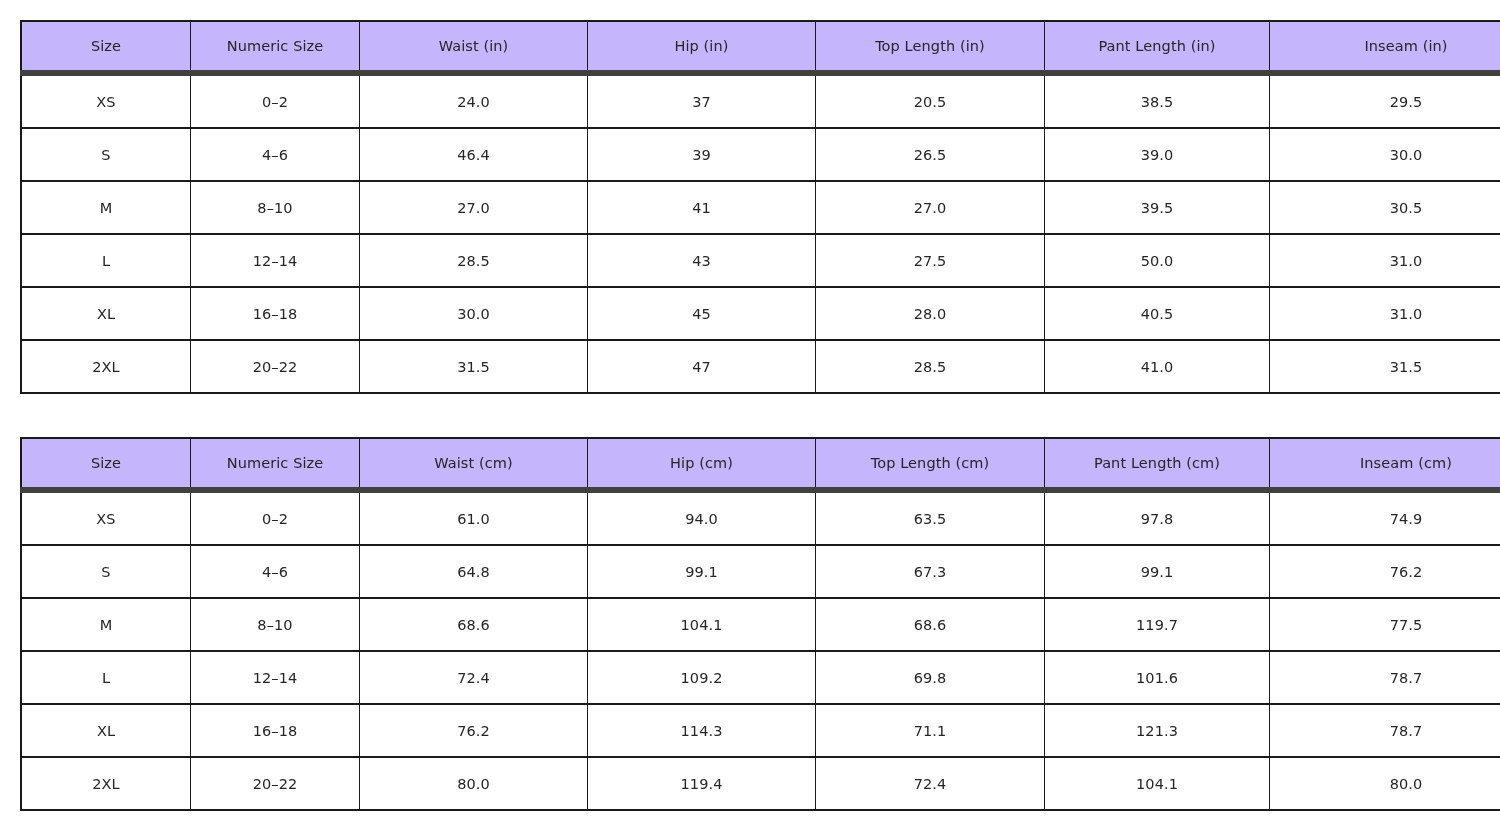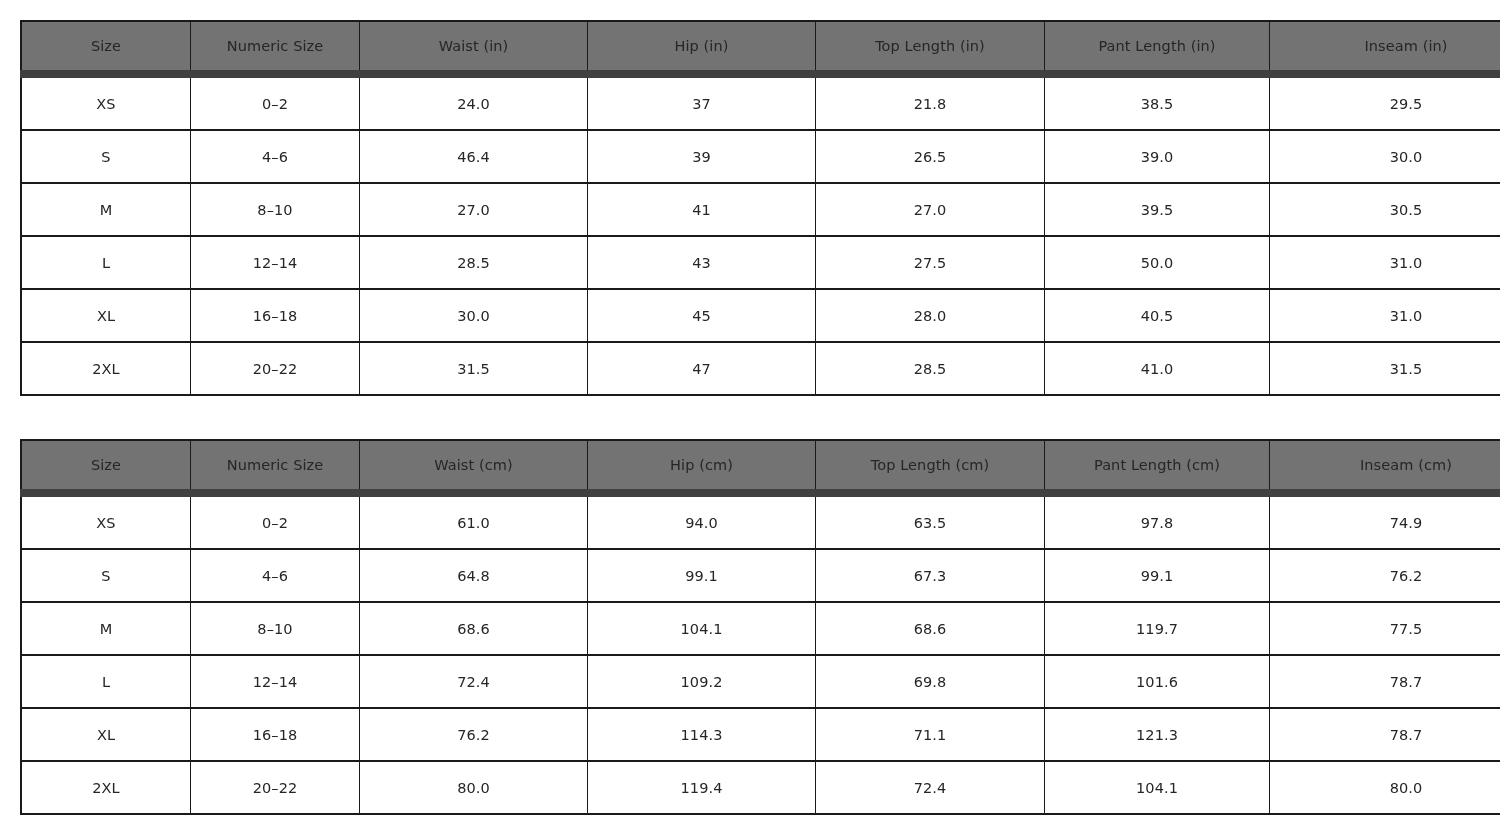--- a/index.html
+++ b/index.html
@@ -40,23 +40,23 @@
     vertical-align: middle;
     font-size: 14.5px;
     font-weight: normal;
     color: #262626;
     letter-spacing: 0.1px;
     padding: 0 4px;
     overflow: hidden;
     white-space: nowrap;
   }
   table.size-table thead th {
-    background: #737373;
+    background: #c4b5fd;
     height: 48px;
-    border-bottom: 8px solid #404040;
+    border-bottom: 6px solid #404040;
     margin-left: 12px;
   }
   table.size-table tbody td {
     background: #ffffff;
     height: 51px;
   }
   table.size-table tbody tr + tr td {
     border-top: 2px solid #1a1a1a;
   }
   table.size-table th.c-size,
@@ -91,21 +91,21 @@
           <th class="c-pant">Pant Length (in)</th>
           <th class="c-inseam">Inseam (in)</th>
         </tr>
       </thead>
       <tbody>
         <tr>
           <td class="c-size">XS</td>
           <td class="c-numeric">0–2</td>
           <td class="c-waist">24.0</td>
           <td class="c-hip">37</td>
-          <td class="c-top">21.8</td>
+          <td class="c-top">20.5</td>
           <td class="c-pant">38.5</td>
           <td class="c-inseam">29.5</td>
         </tr>
         <tr>
           <td class="c-size">S</td>
           <td class="c-numeric">4–6</td>
           <td class="c-waist">46.4</td>
           <td class="c-hip">39</td>
           <td class="c-top">26.5</td>
           <td class="c-pant">39.0</td>

